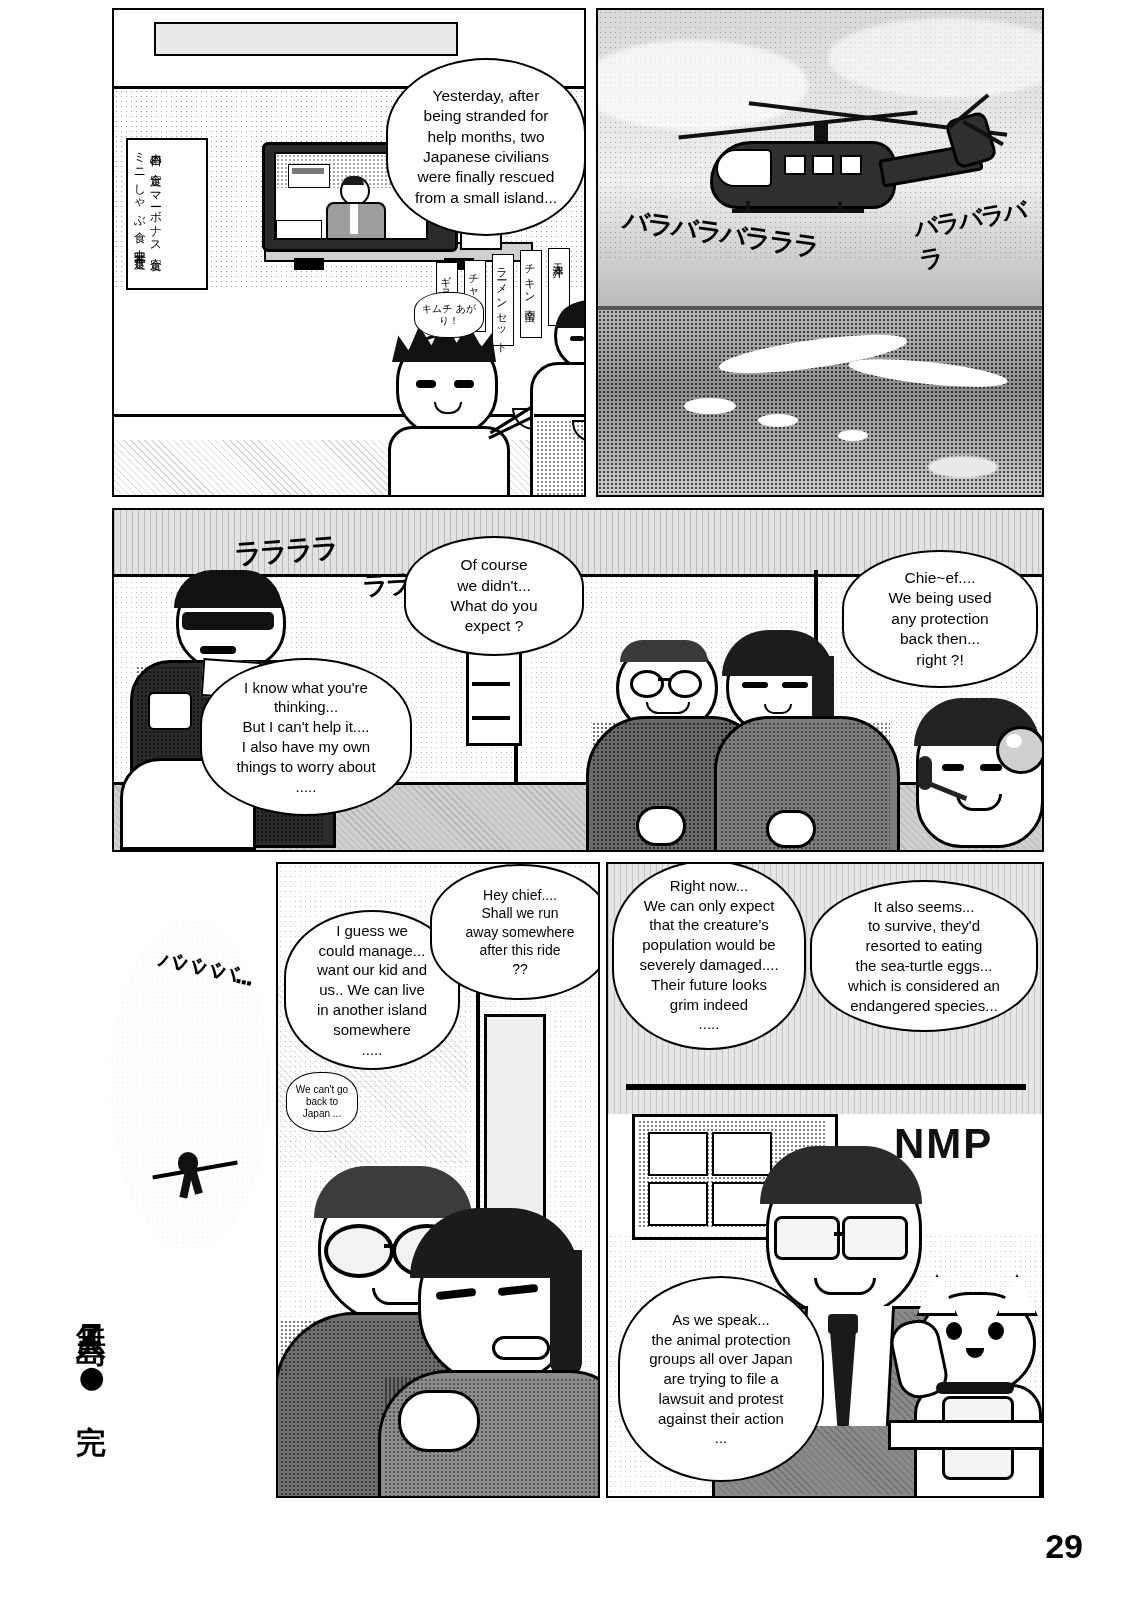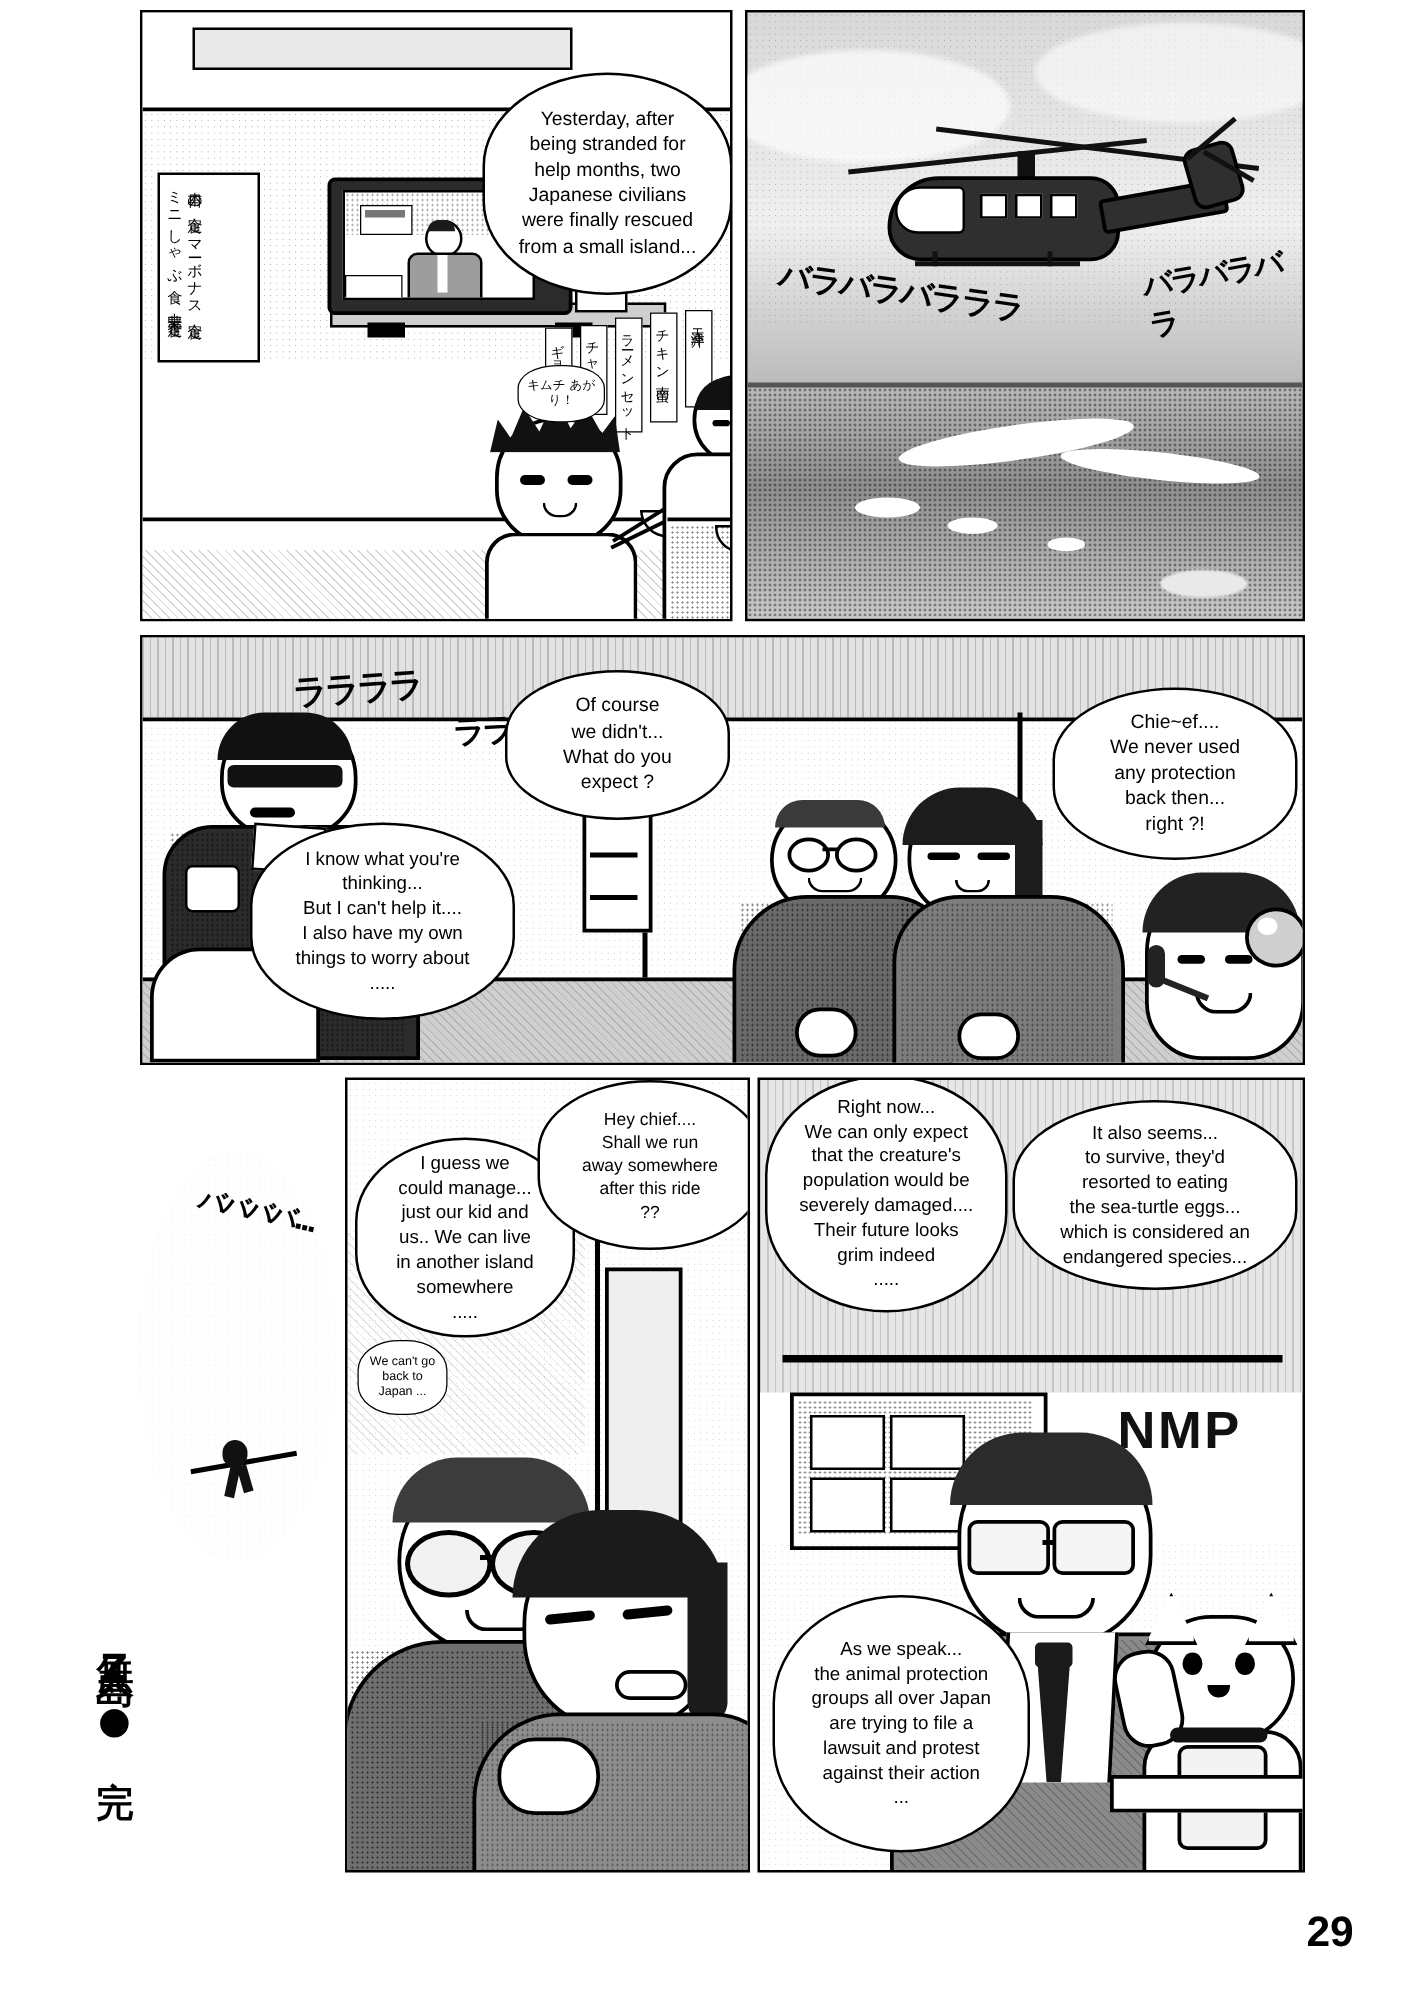--- a/index.html
+++ b/index.html
@@ -271,21 +271,21 @@
     <div class="fx" style="left:248px;top:56px;font-size:26px;letter-spacing:-3px;transform:rotate(-3deg);">ララララ</div>
 
     <div class="balloon" style="left:290px;top:26px;width:180px;height:120px;font-size:15.5px;">
       <span>Of course
 we didn't...
 What do you
 expect ?</span>
     </div>
     <div class="balloon" style="left:728px;top:40px;width:196px;height:138px;font-size:15.5px;">
       <span>Chie~ef....
-We never used
+We being used
 any protection
 back then...
 right ?!</span>
     </div>
     <div class="balloon" style="left:86px;top:148px;width:212px;height:158px;font-size:15px;">
       <span>I know what you're
 thinking...
 But I can't help it....
 I also have my own
 things to worry about
@@ -335,21 +335,21 @@
 
       <div style="position:absolute;left:-10px;top:176px;width:246px;height:130px;background:#8d8d8d;border:3px solid #000;border-radius:70px 60px 0 0;"></div>
       <div class="dots" style="position:absolute;left:-4px;top:184px;width:236px;height:122px;opacity:.4;"></div>
 
       <div style="position:absolute;left:10px;top:196px;width:76px;height:56px;background:#fff;border:3px solid #000;border-radius:30px;"></div>
     </div>
 
     <div class="balloon" style="left:6px;top:46px;width:176px;height:160px;font-size:15px;">
       <span>I guess we
 could manage...
-just our kid and
+want our kid and
 us.. We can live
 in another island
 somewhere
 .....</span>
     </div>
     <div class="balloon" style="left:152px;top:0px;width:180px;height:136px;font-size:14px;">
       <span>Hey chief....
 Shall we run
 away somewhere
 after this ride

